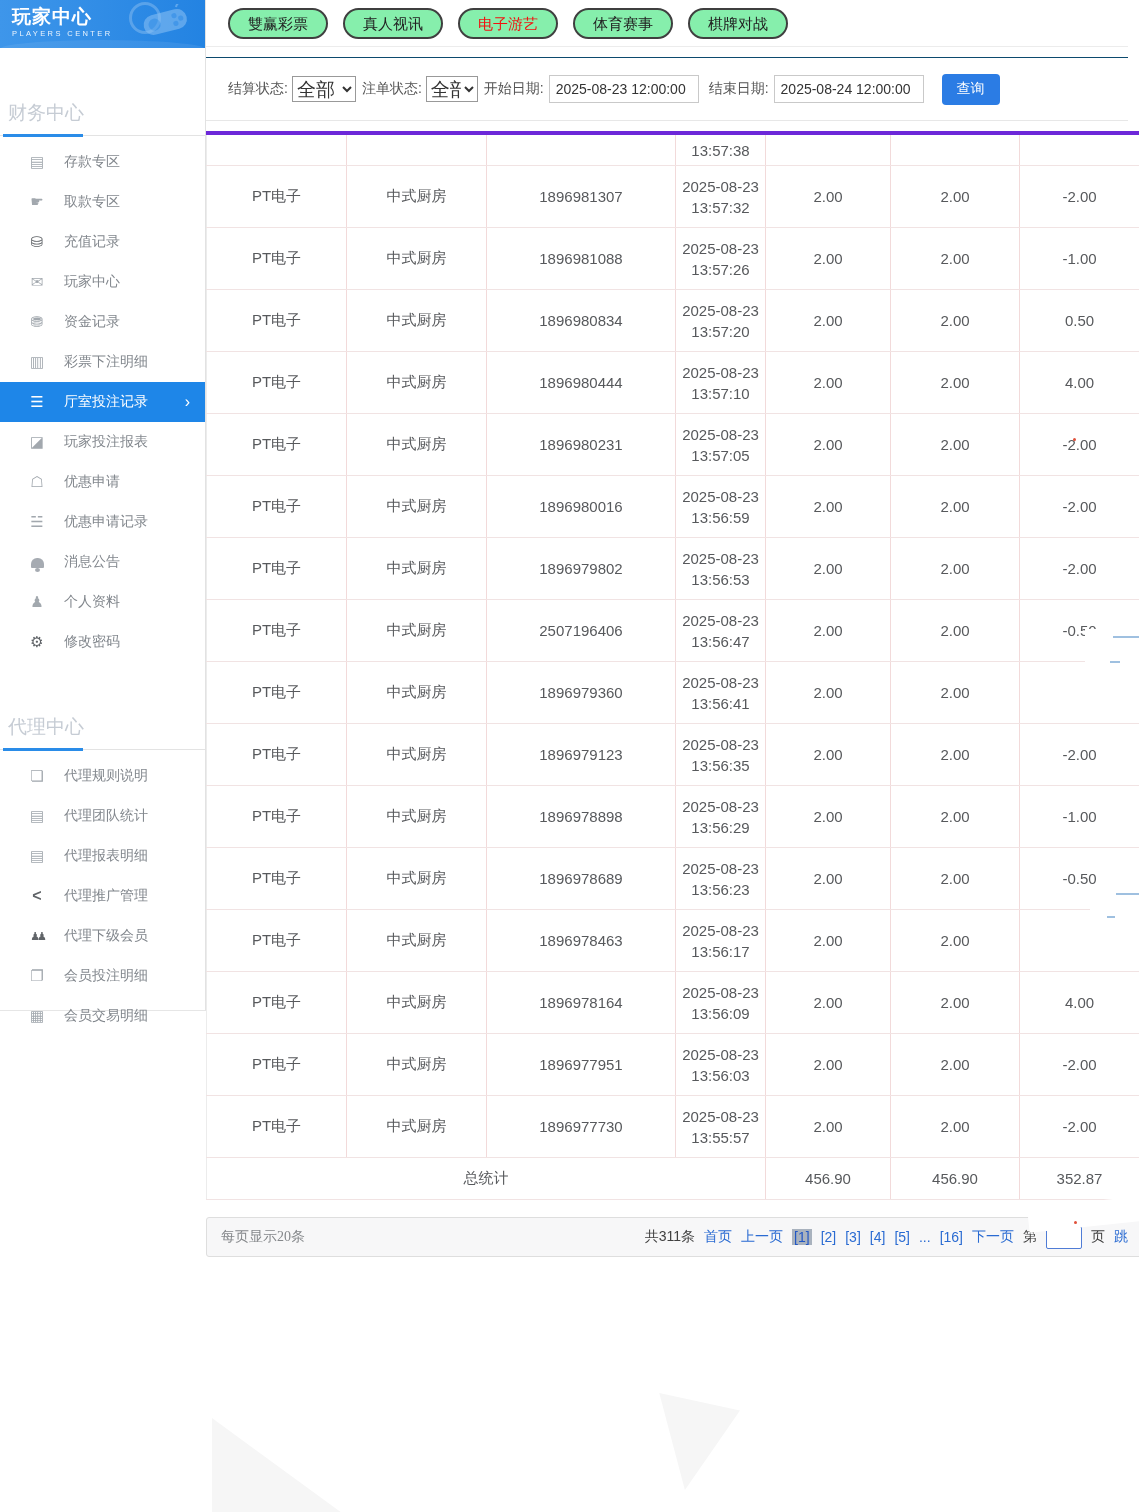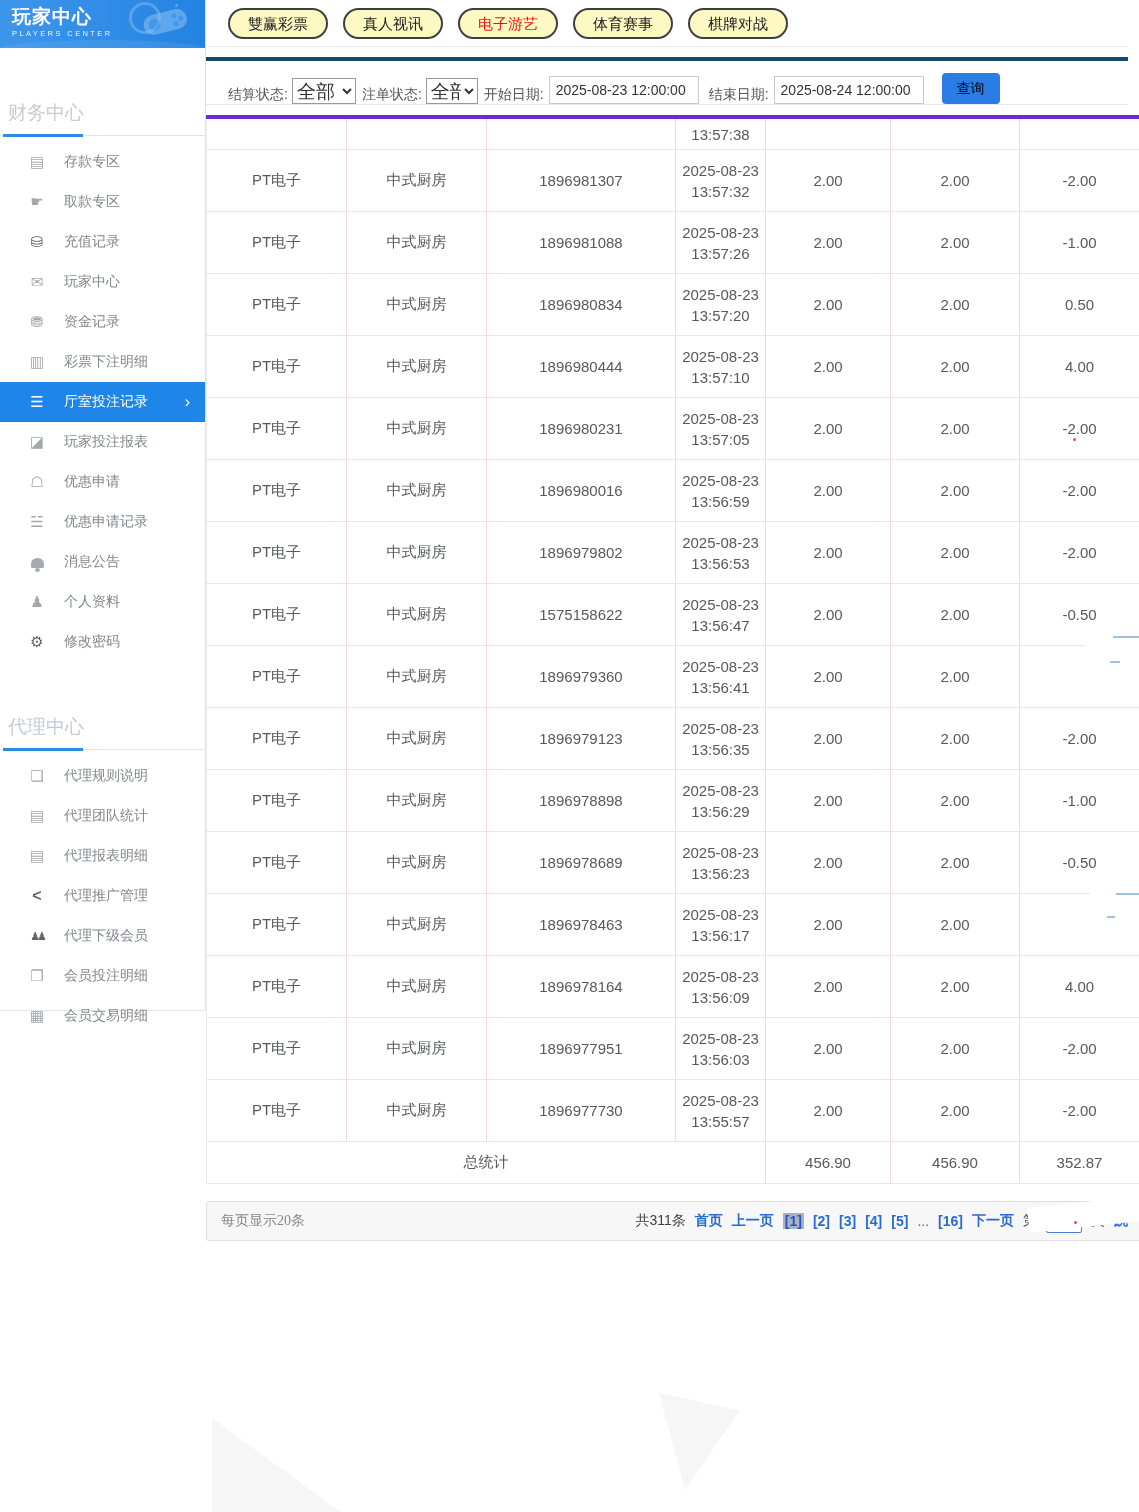--- a/index.html
+++ b/index.html
@@ -33,46 +33,46 @@
   .side-item.active .si-icon{color:#fff;}
   .si-chev{position:absolute;right:15px;color:#fff;font-size:16px;}
   .bell-icon{display:inline-block;width:13px;height:10px;background:#a6abb2;border-radius:6px 6px 1px 1px;position:relative;}
   .bell-icon::after{content:"";position:absolute;left:4px;bottom:-4px;width:5px;height:4px;background:#a6abb2;border-radius:50%;}
 
   
   .content{position:absolute;left:206px;top:0;width:933px;}
   .tabs-bar{height:47px;border-bottom:1px solid #ececec;display:flex;align-items:center;
     gap:15px;padding-left:22px;box-sizing:border-box;width:922px;}
   .tab-pill{border:2px solid #3f3f3f;border-radius:18px;height:31px;line-height:27px;
-    padding:0 18px;font-size:15px;color:#222;background:#fef9c3;box-sizing:border-box;cursor:pointer;}
+    padding:0 18px;font-size:15px;color:#222;background:#86efac;box-sizing:border-box;cursor:pointer;}
   .tab-pill.active{color:#f2100f;}
-  .filter-bar{margin-top:10px;height:48px;border-top:4px solid #0c4a6e;border-bottom:1px solid #e7e7e7;
-    display:flex;align-items:flex-end;padding-left:22px;box-sizing:border-box;width:922px;font-size:14px;color:#555;}
+  .filter-bar{margin-top:10px;height:64px;border-top:1px solid #0c4a6e;border-bottom:1px solid #e7e7e7;
+    display:flex;align-items:center;padding-left:22px;box-sizing:border-box;width:922px;font-size:14px;color:#555;}
   .filter-bar select{height:26px;border:1px solid #999;background:#fff;font-size:19px;color:#333;margin:0 6px 0 4px;}
   .filter-bar input{height:26px;border:1px solid #c9c9c9;font-size:14px;color:#333;padding:0 6px;width:136px;margin:0 10px 0 5px;}
-  .btn-query{background:#2b7ce4;color:#000000;border:none;border-radius:4px;height:31px;padding:0 15px;
+  .btn-query{background:#2b7ce4;color:#ffffff;border:none;border-radius:4px;height:31px;padding:0 15px;
     font-size:14px;margin-left:8px;cursor:pointer;}
 
   
   table.records{border-collapse:collapse;table-layout:fixed;width:933px;margin-top:10px;
     border-top:4px solid #6d28d9;border-left:1px solid #ececec;background:#fff;}
   table.records td{border-right:1px solid #f2dada;border-bottom:1px solid #f1e3e3;
     text-align:center;color:#57595c;font-size:15px;padding:0;overflow:hidden;}
   tr.partial td{height:30px;}
   tr.rec td{height:61px;}
   tr.sum td{height:41px;}
   td.date{line-height:21px;white-space:pre-line;}
 
   
   .pager{margin-top:17px;width:940px;height:40px;background:#f7f7f8;border:1px solid #dedede;border-radius:3px;
     box-sizing:border-box;position:relative;display:flex;align-items:center;font-size:14px;}
   .pager-left{color:#84878a;padding-left:14px;font-family:Liberation Serif, serif;}
   .pager-right{position:absolute;right:17px;top:0;height:100%;display:flex;align-items:center;gap:9px;white-space:nowrap;}
   .pg-total{color:#404040;}
-  .pg-link{color:#2a6bd2;cursor:pointer;font-weight:bold;}
+  .pg-link{color:#2a6bd2;cursor:pointer;}
   .pg-link.current{background:#a9b2be;color:#2257c4;padding:0 2px;}
   .pg-ellipsis{color:#2a6bd2;}
   .pg-label{color:#3c3c3c;}
   .pg-input{width:30px;height:19px;border:1px solid #4f7cd6;border-radius:2px;background:#fff;}
 
   
   .overlay-box{position:absolute;background:#fff;z-index:5;}
   .blue-dash{position:absolute;height:2px;background:#9fc0e0;}
   .red-dot{position:absolute;width:3px;height:3px;border-radius:50%;background:#e0503a;z-index:6;}
   .wedge{position:absolute;background:#fff;transform:rotate(-6deg);z-index:4;}
@@ -299,21 +299,21 @@
           <td>1896979802</td>
           <td class="date">2025-08-23
 13:56:53</td>
           <td>2.00</td>
           <td>2.00</td>
           <td>-2.00</td>
         </tr>
         <tr class="rec">
           <td>PT电子</td>
           <td>中式厨房</td>
-          <td>1575158622</td>
+          <td>2507196406</td>
           <td class="date">2025-08-23
 13:56:47</td>
           <td>2.00</td>
           <td>2.00</td>
           <td>-0.50</td>
         </tr>
         <tr class="rec">
           <td>PT电子</td>
           <td>中式厨房</td>
           <td>1896979360</td>

